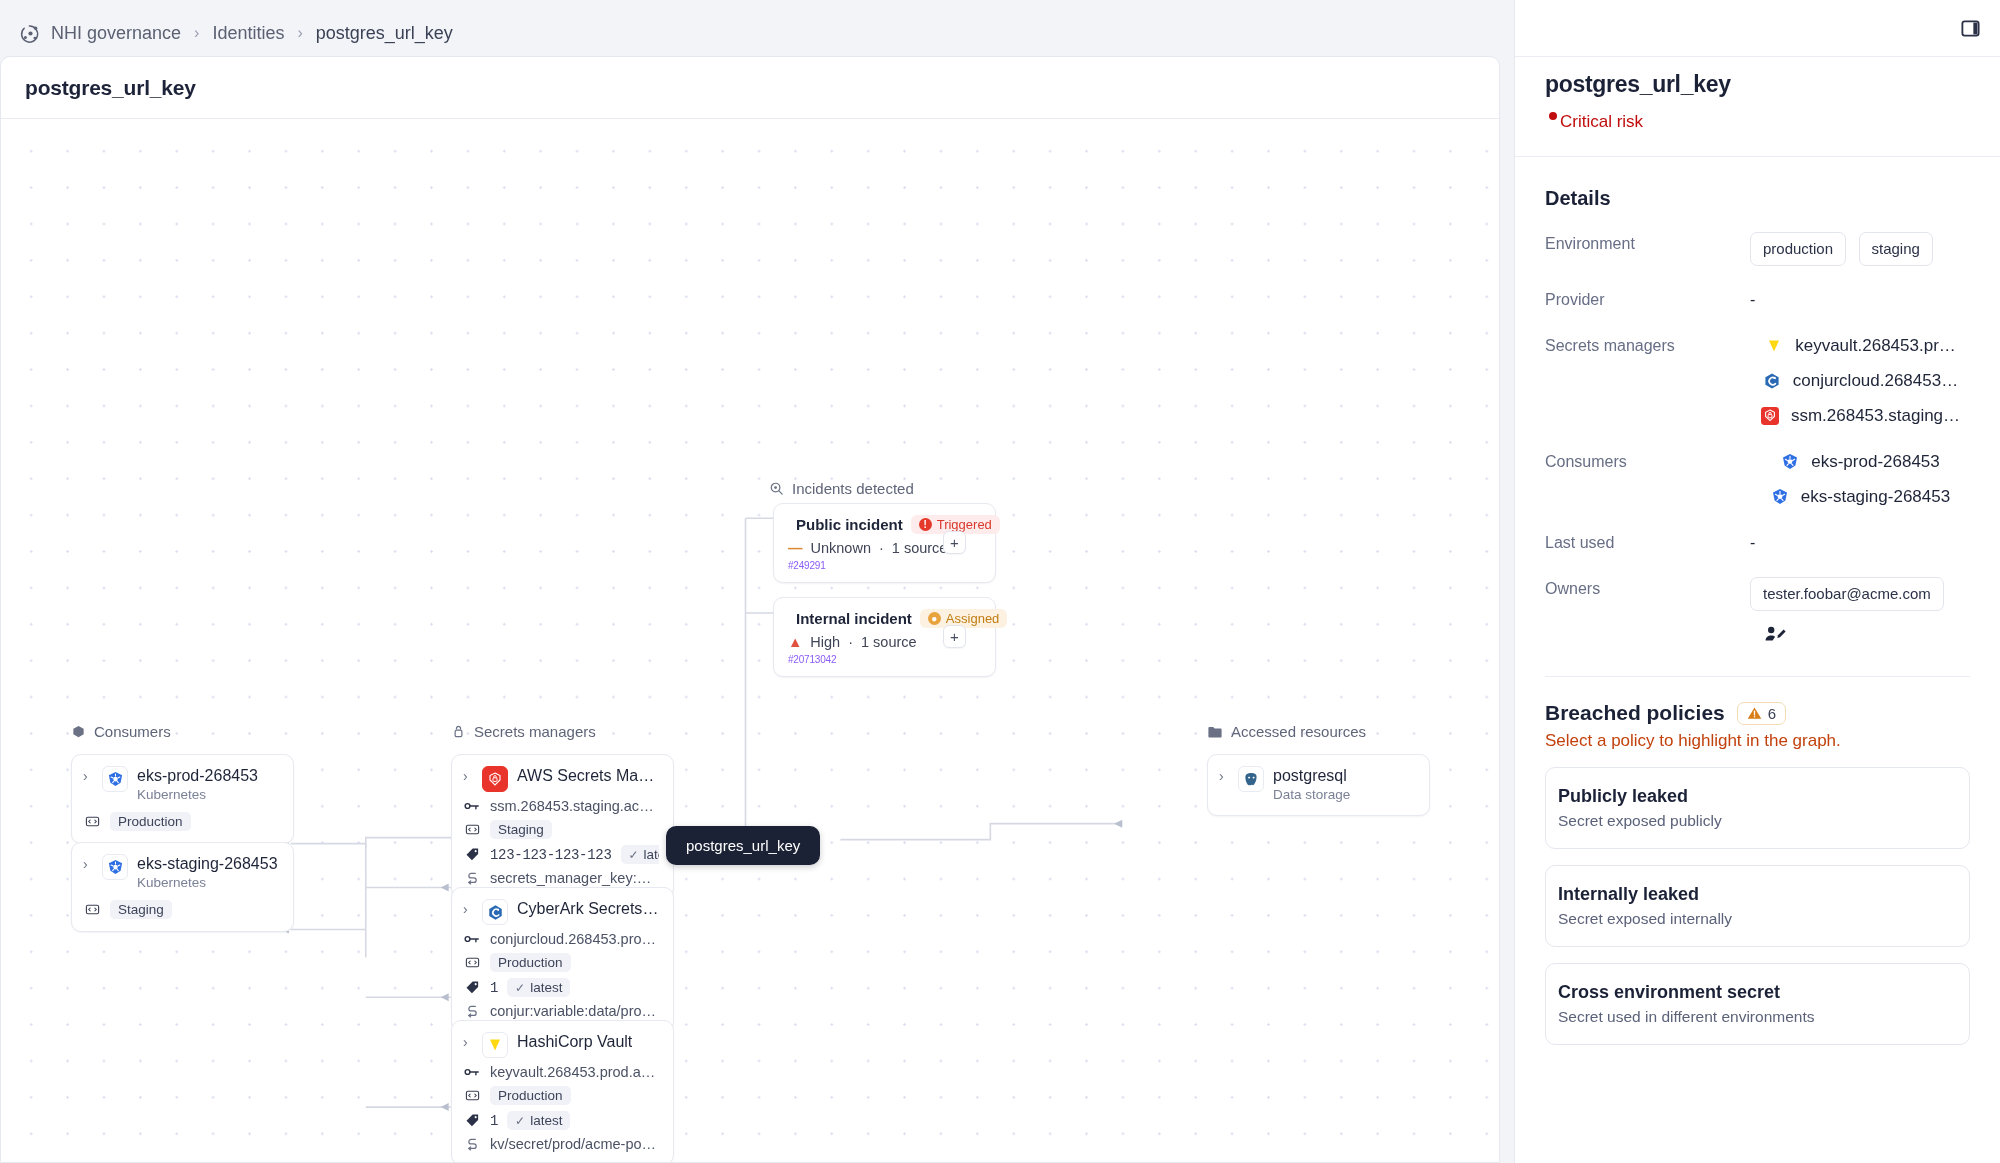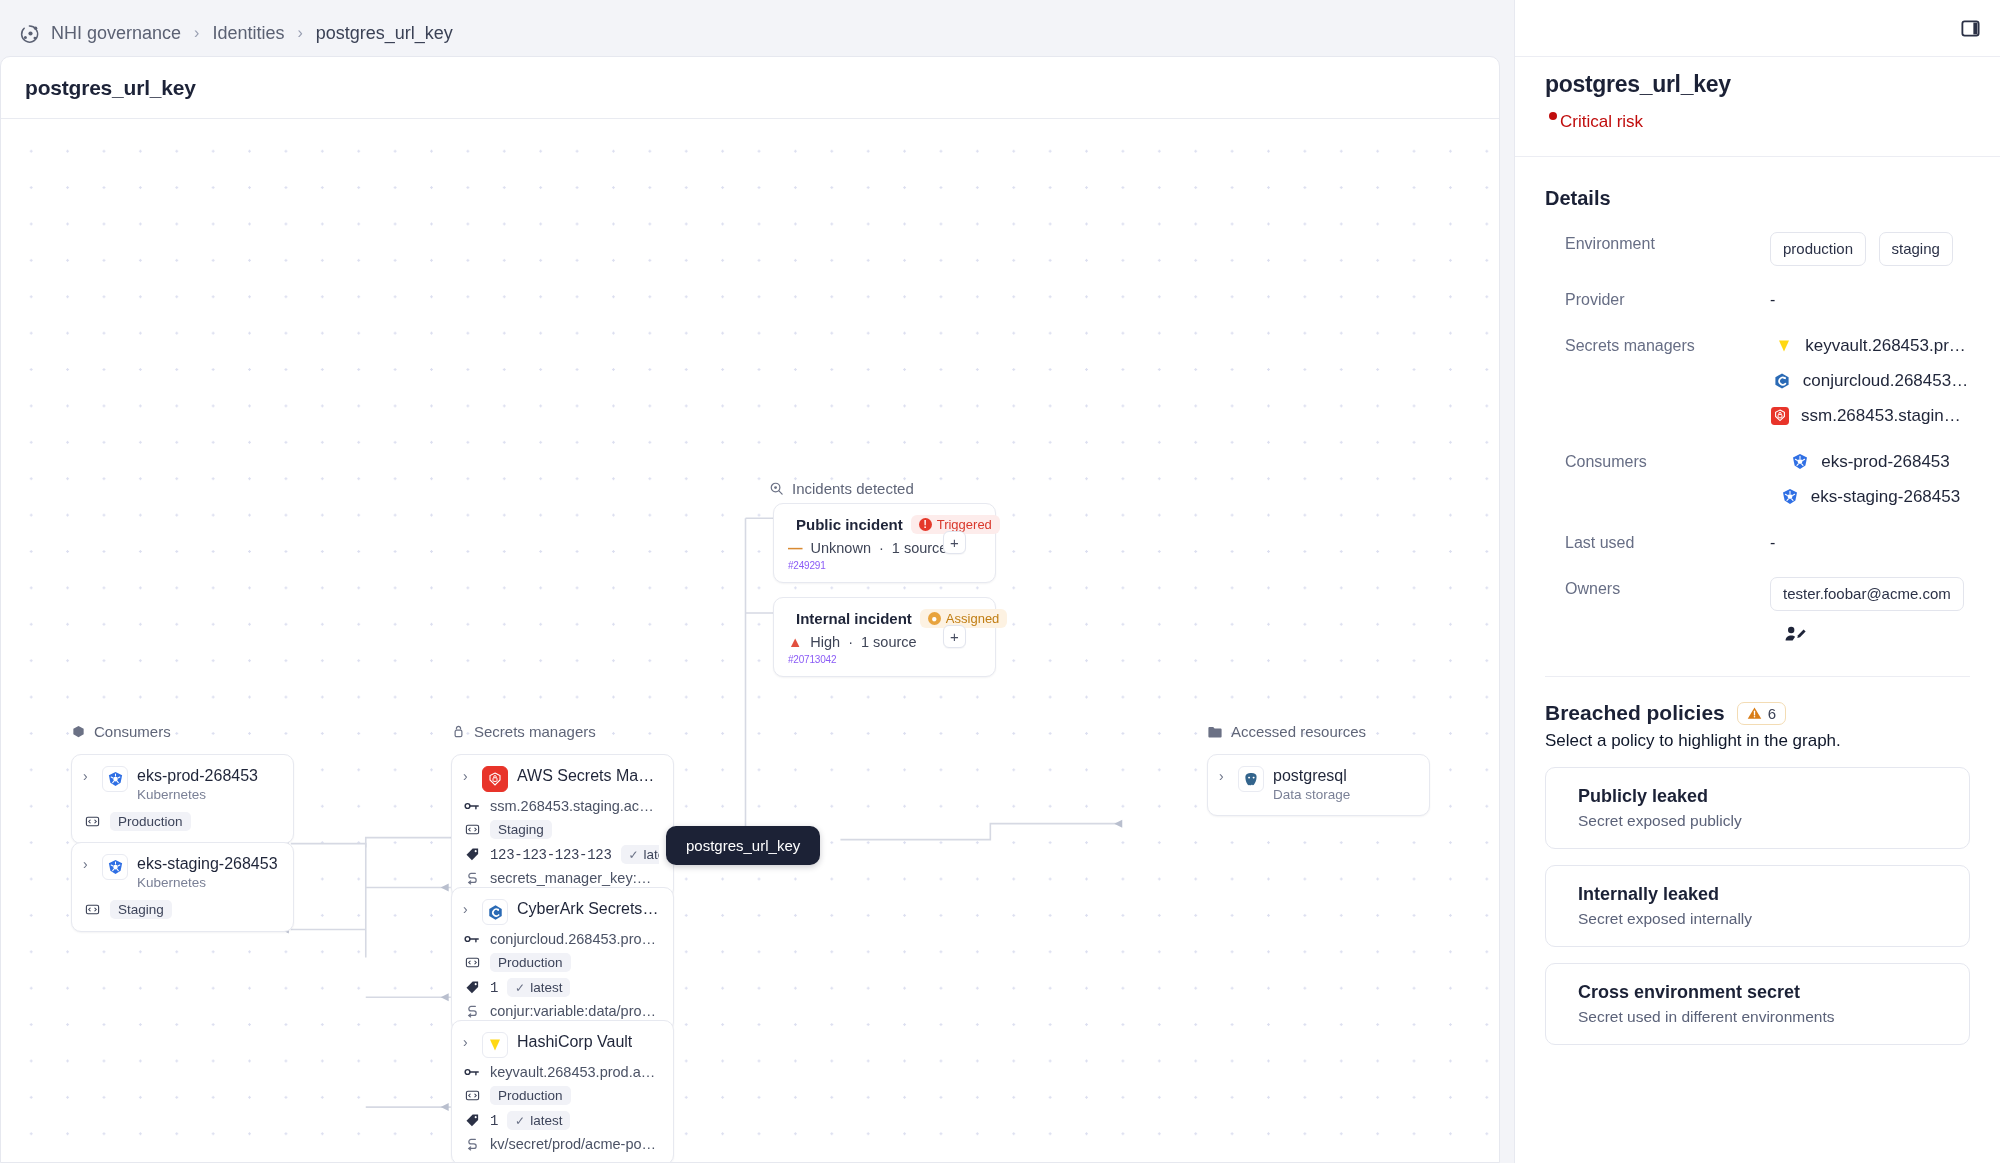--- a/index.html
+++ b/index.html
@@ -139,21 +139,21 @@
 
   .right-head { padding: 14px 30px 24px 30px; border-bottom: 1px solid #ecedf3; border-top: 1px solid #ecedf3; }
   .right-title { font-size: 23px; font-weight: 700; color: #1b2136; letter-spacing: -0.3px; }
   .risk-line { display: flex; align-items: flex-start; gap: 3px; margin-top: 14px; padding-left: 4px; }
   .risk-dot { width: 8px; height: 8px; border-radius: 50%; background: #c00d0d; }
   .risk-text { font-size: 17px; color: #c00d0d; }
 
   .details { padding: 30px 30px 0 30px; }
   .details-h { font-size: 20px; font-weight: 700; color: #1b2136; margin-bottom: 22px; }
   .drow { display: flex; align-items: flex-start; margin-bottom: 22px; }
-  .dlabel { width: 205px; flex: 0 0 205px; font-size: 16px; color: #676e85; line-height: 24px; margin-left: 20px; }
+  .dlabel { width: 205px; flex: 0 0 205px; font-size: 16px; color: #676e85; line-height: 24px; }
   .dval { flex: 1; min-width: 0; font-size: 16px; color: #1f2539; line-height: 24px; }
   .pill {
     display: inline-flex; align-items: center; border: 1px solid #e3e5ed;
     border-radius: 7px; padding: 4px 12px; font-size: 15px; color: #2b3147;
     background: #fff; margin-right: 8px;
   }
   .vlist { display: flex; flex-direction: column; gap: 11px; }
   .vitem { display: flex; align-items: center; gap: 11px; font-size: 17px; color: #1f2539; justify-content: center; }
   .vitem .vname { overflow: hidden; text-overflow: ellipsis; white-space: nowrap; }
   .mini-logo { width: 20px; height: 20px; flex: 0 0 20px; display: flex; align-items: center; justify-content: center; }
@@ -161,23 +161,23 @@
 
   .sep { height: 1px; background: #ecedf3; margin: 8px 30px 0 30px; }
 
   .policies { padding: 24px 30px 0 30px; }
   .pol-h { display: flex; align-items: center; gap: 12px; }
   .pol-h-title { font-size: 21px; font-weight: 700; color: #1b2136; }
   .pol-count {
     display: inline-flex; align-items: center; gap: 6px; border: 1px solid #f3dcb4;
     background: #fff; border-radius: 7px; padding: 2px 9px; font-size: 15px; color: #3b4156;
   }
-  .pol-sub { font-size: 17px; color: #0f172a; margin-top: 6px; }
+  .pol-sub { font-size: 17px; color: #c2410c; margin-top: 6px; }
   .pol-card {
-    border: 1px solid #e5e7ef; border-radius: 10px; padding: 18px 32px; margin-top: 16px;
+    border: 1px solid #e5e7ef; border-radius: 10px; padding: 18px 12px; margin-top: 16px;
     background: #fff; cursor: pointer;
   }
   .pol-name { font-size: 18px; font-weight: 700; color: #1b2136; }
   .pol-desc { font-size: 15.5px; color: #5b6279; margin-top: 5px; }
 </style>
 </head>
 <body>
 
 <div class="app">
 

